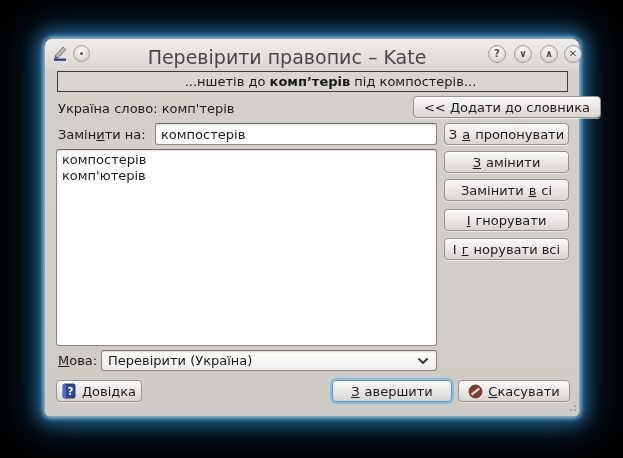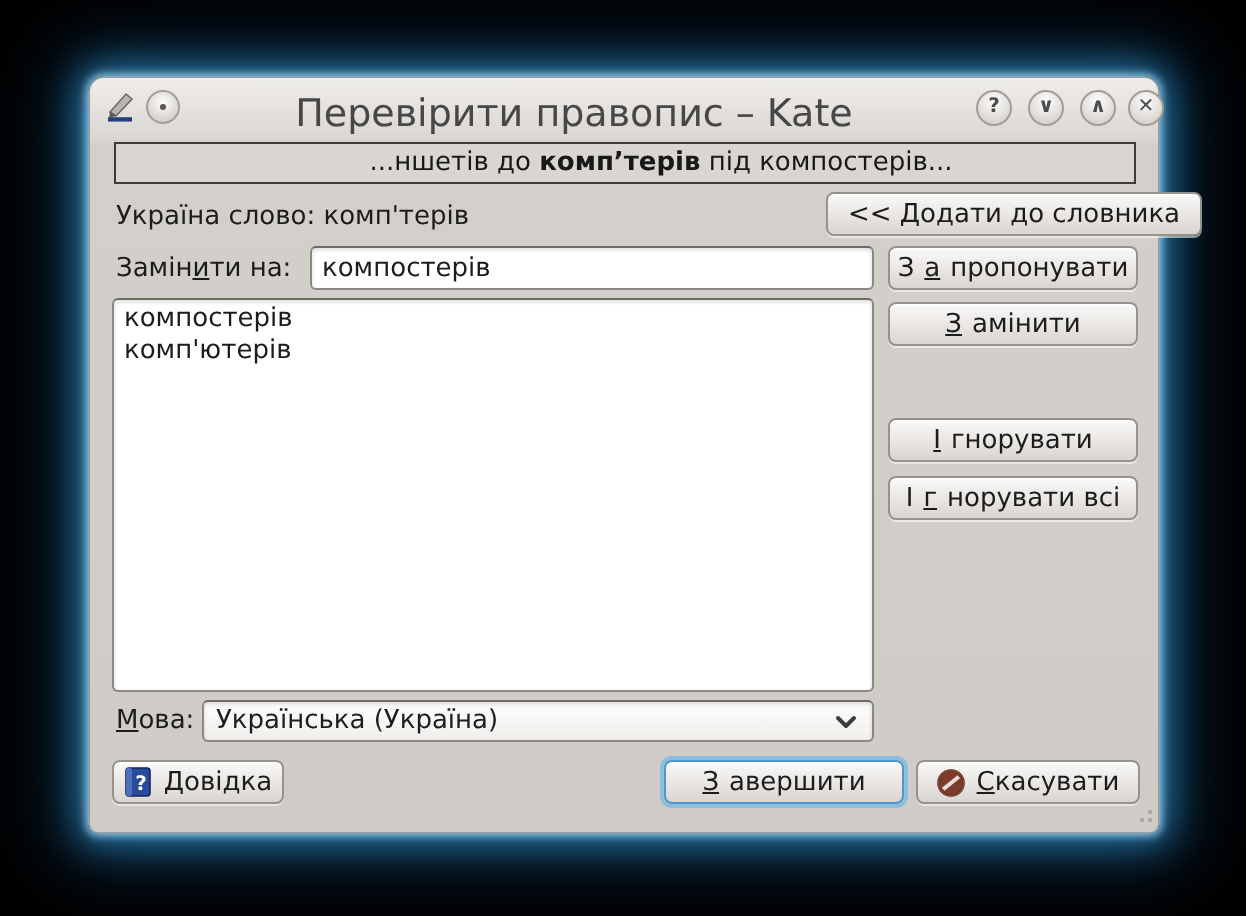--- a/index.html
+++ b/index.html
@@ -155,26 +155,27 @@
   <div class="lbl" style="left:13px; top:88px;">Замін<u>и</u>ти на:</div>
   <input class="field" type="text" value="компостерів" style="">
   <div class="btn" style="left:399px; top:84px; width:125px;">З<u>а</u>пропонувати</div>
 
   <div class="field list">
     <div class="list-item">компостерів</div>
     <div class="list-item">комп'ютерів</div>
   </div>
 
   <div class="btn" style="left:399px; top:112px; width:125px;"><u>З</u>амінити</div>
+  <div class="btn" style="left:399px; top:140px; width:125px;">Замінити <u>в</u>сі</div>
   <div class="btn" style="left:399px; top:170px; width:125px;"><u>І</u>гнорувати</div>
   <div class="btn" style="left:399px; top:199px; width:125px;">І<u>г</u>норувати всі</div>
 
   <div class="lbl" style="left:13px; top:314px;"><u>М</u>ова:</div>
   <div class="field combo">
-    <span class="combo-text">Українська (Україна)</span>
+    <span class="combo-text">Перевірити (Україна)</span>
     <svg width="14" height="10" viewBox="0 0 14 10">
       <polyline points="3,3 7,7 11,3" fill="none" stroke="#3c3c3c" stroke-width="2" stroke-linecap="round" stroke-linejoin="round"></polyline>
     </svg>
   </div>
 
   <div class="btn" style="left:11px; top:341px; width:86px;">
     <svg class="ico" width="15" height="16" viewBox="0 0 15 16">
       <rect x="1" y="1" width="12" height="14" rx="1.5" fill="#2a4b9b" stroke="#16255c" stroke-width="0.8"></rect>
       <rect x="1" y="1" width="3" height="14" rx="1" fill="#4d6fc0"></rect>
       <text x="8.5" y="12" font-size="10" font-weight="bold" fill="#ffffff" text-anchor="middle" font-family="DejaVu Sans, sans-serif">?</text>

